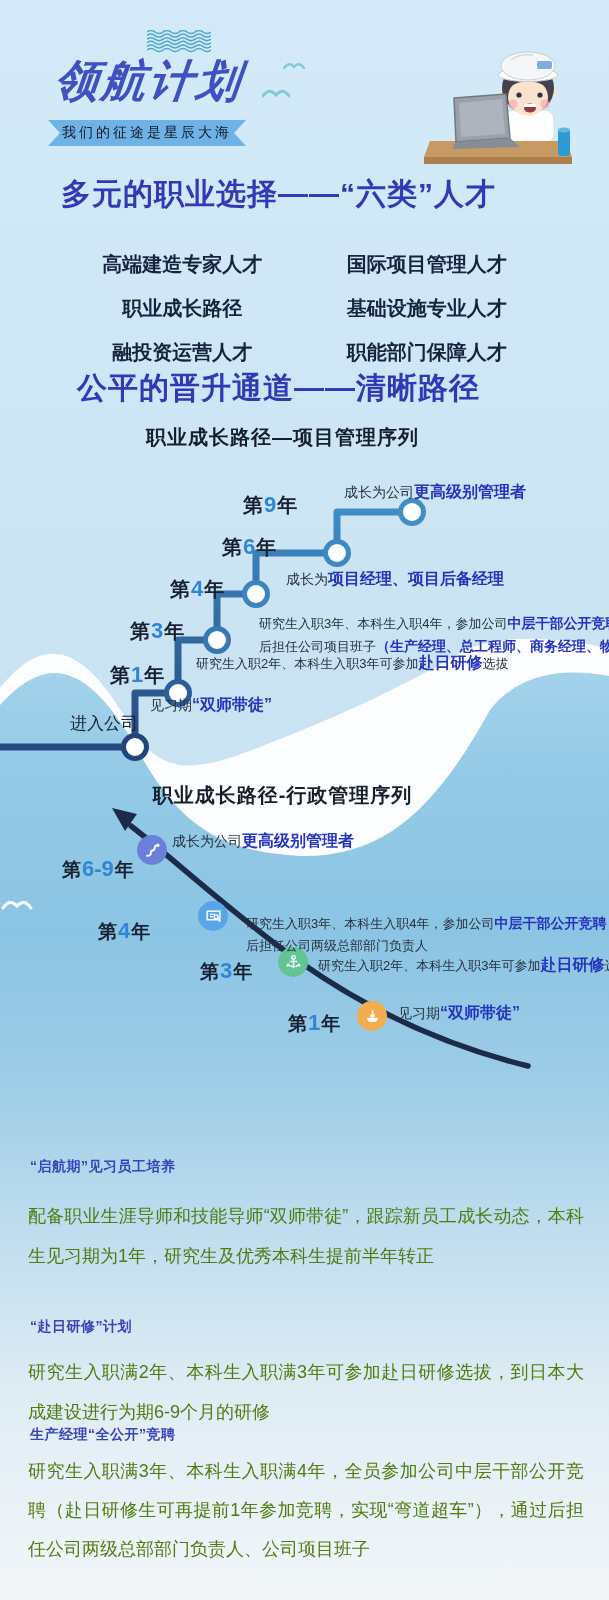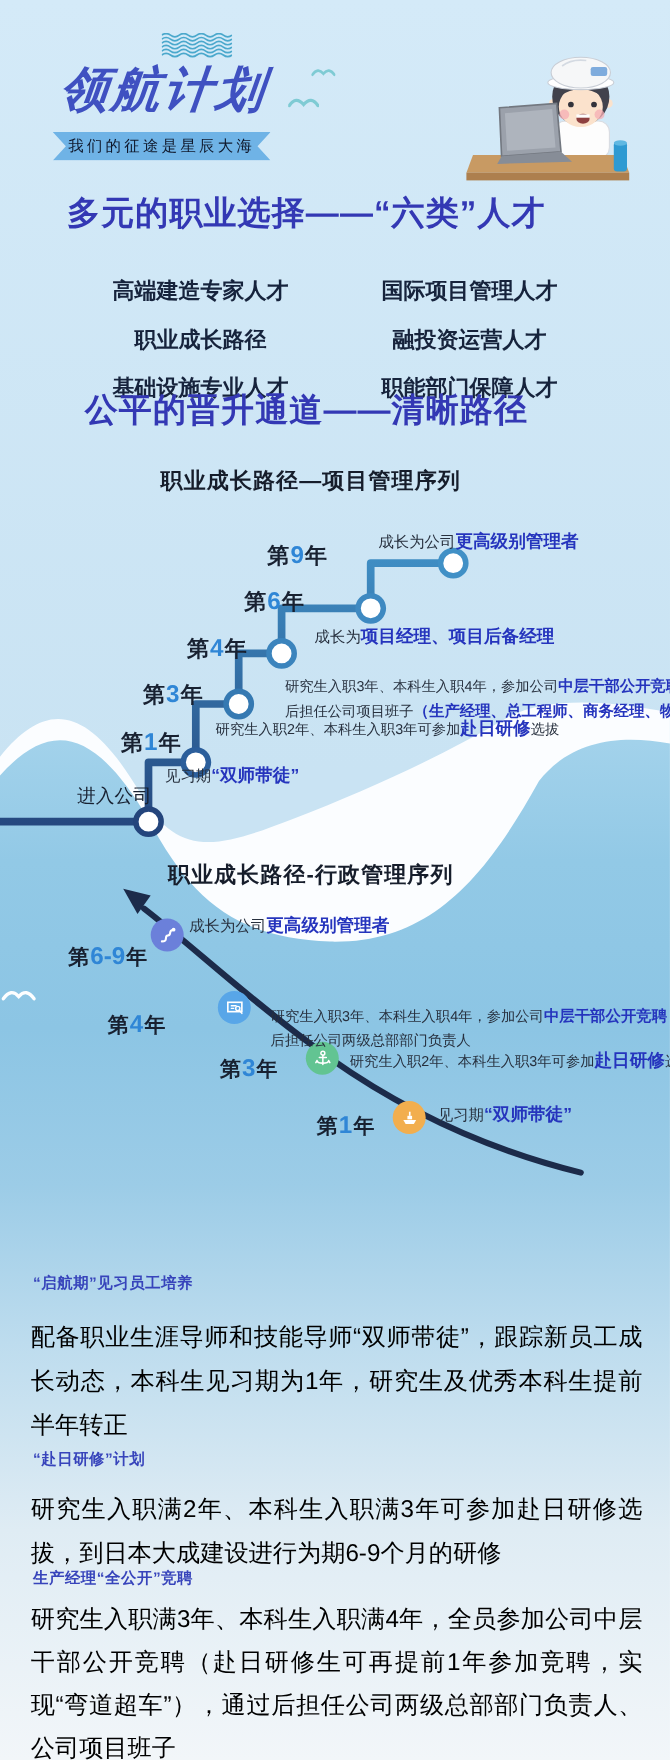--- a/index.html
+++ b/index.html
@@ -56,21 +56,21 @@
   .c2-node{
     width:30px;height:30px;border-radius:50%;
     display:flex;align-items:center;justify-content:center;
   }
   
   .m-head{
     font-size:14px;font-weight:bold;color:#3744bb;
     white-space:nowrap;letter-spacing:.5px;
   }
   .m-body{
-    width:556px;font-size:22px;color:#000000;
+    width:556px;font-size:18px;color:#4d7c0f;
     line-height:40px;text-align:justify;
   }
   .m-body.tight{line-height:39px;}
 </style>
 </head>
 <body>
 
 <div class="poster">
 
   <svg class="abs" style="left:0;top:0" width="609" height="1600" viewBox="0 0 609 1600">
@@ -143,26 +143,26 @@
     <rect x="140" y="81" width="12" height="27" rx="3" fill="#2e9ad2"></rect>
     <ellipse cx="146" cy="82" rx="6" ry="2.5" fill="#5fb8e2"></ellipse>
   </svg>
 
   <div class="abs sec-title" style="top:174px">多元的职业选择——“六类”人才</div>
 
   <div class="abs talents">
     <div>高端建造专家人才</div>
     <div>国际项目管理人才</div>
     <div>职业成长路径</div>
+    <div>基础设施专业人才</div>
     <div>融投资运营人才</div>
-    <div>基础设施专业人才</div>
     <div>职能部门保障人才</div>
   </div>
 
-  <div class="abs sec-title" style="top:353px">公平的晋升通道——清晰路径</div>
+  <div class="abs sec-title" style="top:368px">公平的晋升通道——清晰路径</div>
 
   <div class="abs chart-title" style="top:424px">职业成长路径—项目管理序列</div>
 
   <svg class="abs" style="left:0;top:0" width="609" height="1600" viewBox="0 0 609 1600">
     <defs>
       <linearGradient id="gStep" x1="0" y1="760" x2="0" y2="500" gradientUnits="userSpaceOnUse">
         <stop offset="0" stop-color="#24457c"></stop>
           <stop offset="1" stop-color="#4090c6"></stop>
       </linearGradient>
     </defs>

